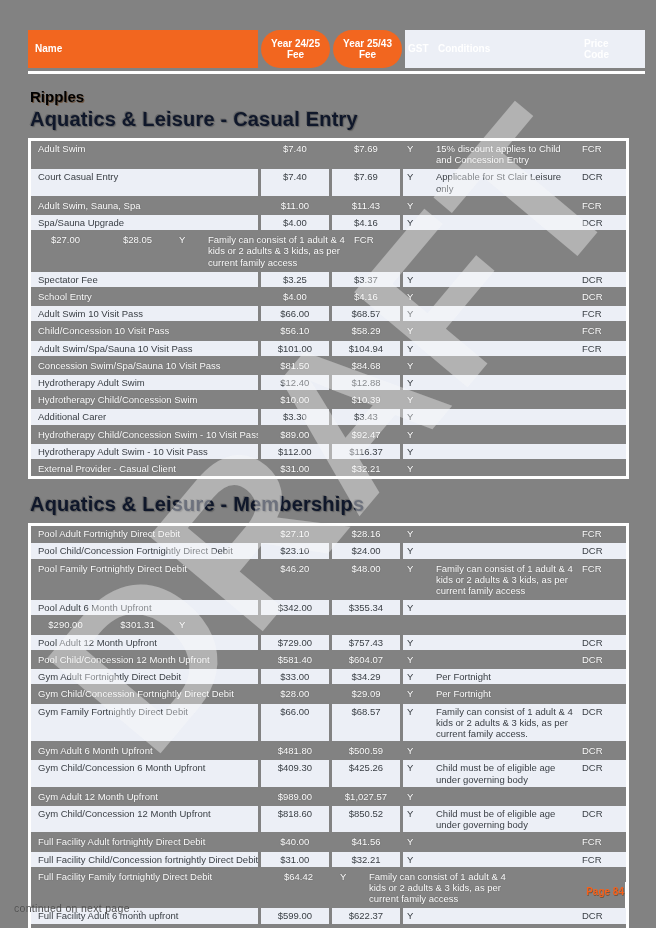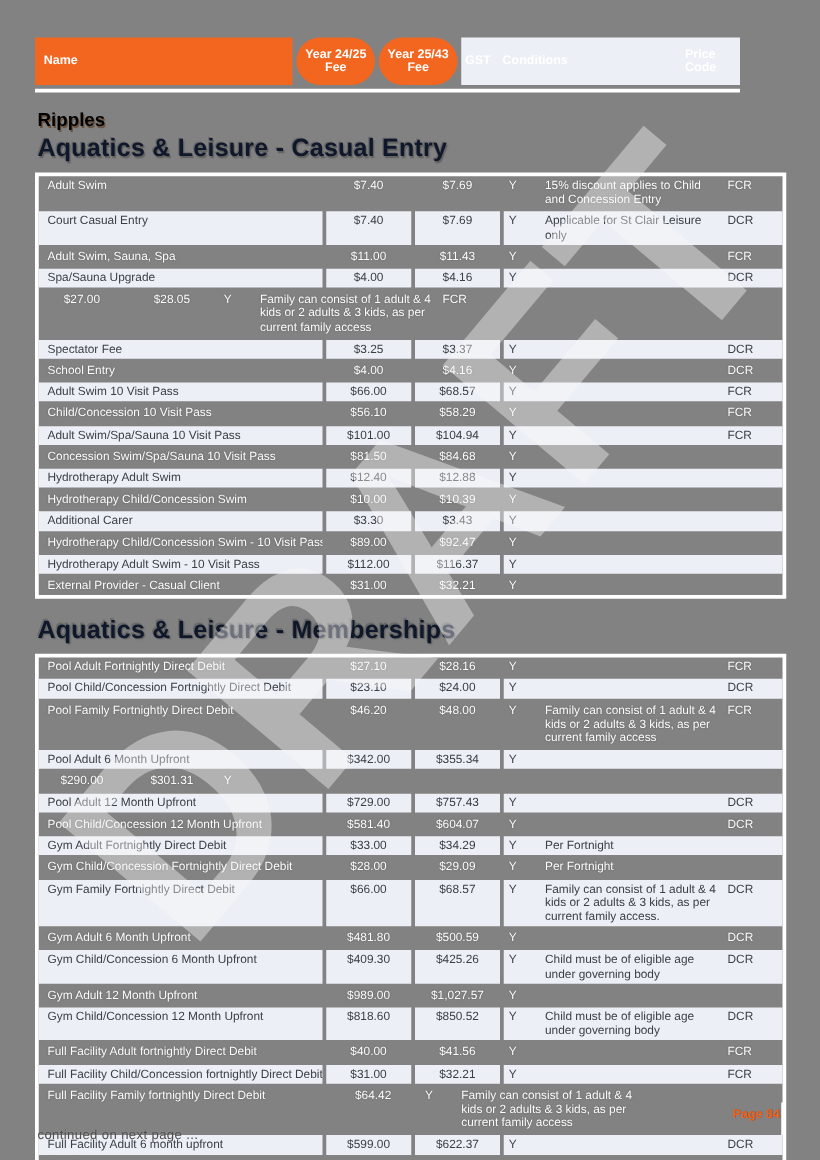--- a/index.html
+++ b/index.html
@@ -4,21 +4,21 @@
 <style>
   html,body{margin:0;padding:0;}
   body{
     width:656px;height:928px;position:relative;overflow:hidden;
     background:#828282;
     font-family:"Liberation Sans", sans-serif;
     -webkit-font-smoothing:antialiased;
   }
   
   .fee-header{
-    position:absolute;top:30px;left:28px;width:564px;
+    position:absolute;top:30px;left:28px;width:617px;
     display:flex;gap:3px;border-bottom:3px solid #ffffff;padding-bottom:3px;
   }
   .hcell{
     background:#F2661F;color:#ffffff;font-size:10px;font-weight:700;
     height:38px;display:flex;align-items:center;box-sizing:border-box;
     line-height:1.15;
   }
   .hcell.name{width:230px;padding-left:7px;}
   .hcell.fee{width:69px;justify-content:center;text-align:center;padding:0 6px;border-radius:19px;}
   .hcell.rest{flex:1;display:flex;}
@@ -73,21 +73,21 @@
     color:rgba(250,250,250,0.40);pointer-events:none;
     font-family:"Liberation Sans", sans-serif;
   }
   
   .page-label{
     position:absolute;right:32px;top:886px;
     color:#F4611C;font-size:10px;font-weight:700;
     text-shadow:0.5px 0.5px 0 rgba(90,45,10,0.5);
   }
   .continued{
-    position:absolute;left:30px;top:902px;
+    position:absolute;left:14px;top:902px;
     color:#4c4c4c;font-size:10.5px;letter-spacing:0.3px;
     text-shadow:0 0 1px rgba(255,255,255,0.25);
   }
   .page-edge{
     position:absolute;right:28px;top:882px;width:3px;height:26px;background:#ffffff;
   }
 </style>
 </head>
 <body>
 

